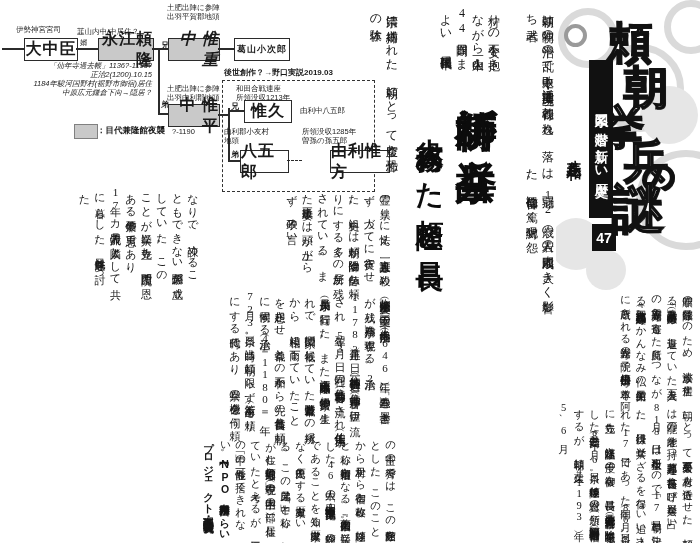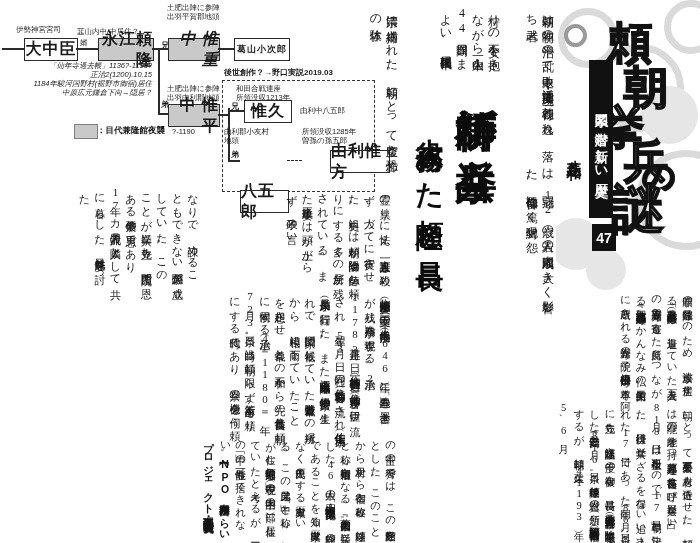--- a/index.html
+++ b/index.html
@@ -114,21 +114,21 @@
 
     <div class="dg dlabel" style="left:236px;top:84px;">和田合戦連座
 所領没収1213年</div>
     <div class="hline" style="left:228px;top:110px;width:16px;"></div>
     <div class="dg dbox" style="left:244px;top:100px;width:46px;height:21px;">惟久</div>
     <div class="dg dlabel" style="left:294px;top:106px;padding-left:6px;">由利中八五郎</div>
 
     <div class="dg dlabel" style="left:224px;top:127px;">由利郡小友村
 地頭</div>
     <div class="hline" style="left:228px;top:160px;width:12px;"></div>
-    <div class="dg dbox" style="left:240px;top:150px;width:47px;height:21px;margin-top:40px;">八五郎</div>
+    <div class="dg dbox" style="left:240px;top:150px;width:47px;height:21px;">八五郎</div>
     <div class="hdash" style="left:287px;top:160px;width:15px;"></div>
     <div class="dg dlabel" style="left:302px;top:127px;">所領没収1285年
 曽孫の孫五郎</div>
     <div class="dg dbox" style="left:302px;top:150px;width:58px;height:21px;margin-left:28px;">由利惟方</div>
   </div>
 
   <div id="titlezone">
     <div class="bub ring" style="left:2px;top:8px;width:46px;height:46px;"></div>
     <div class="bub dark" style="left:8px;top:24px;width:15px;height:15px;"></div>
     <div class="bub ring" style="left:40px;top:44px;width:74px;height:74px;"></div>

